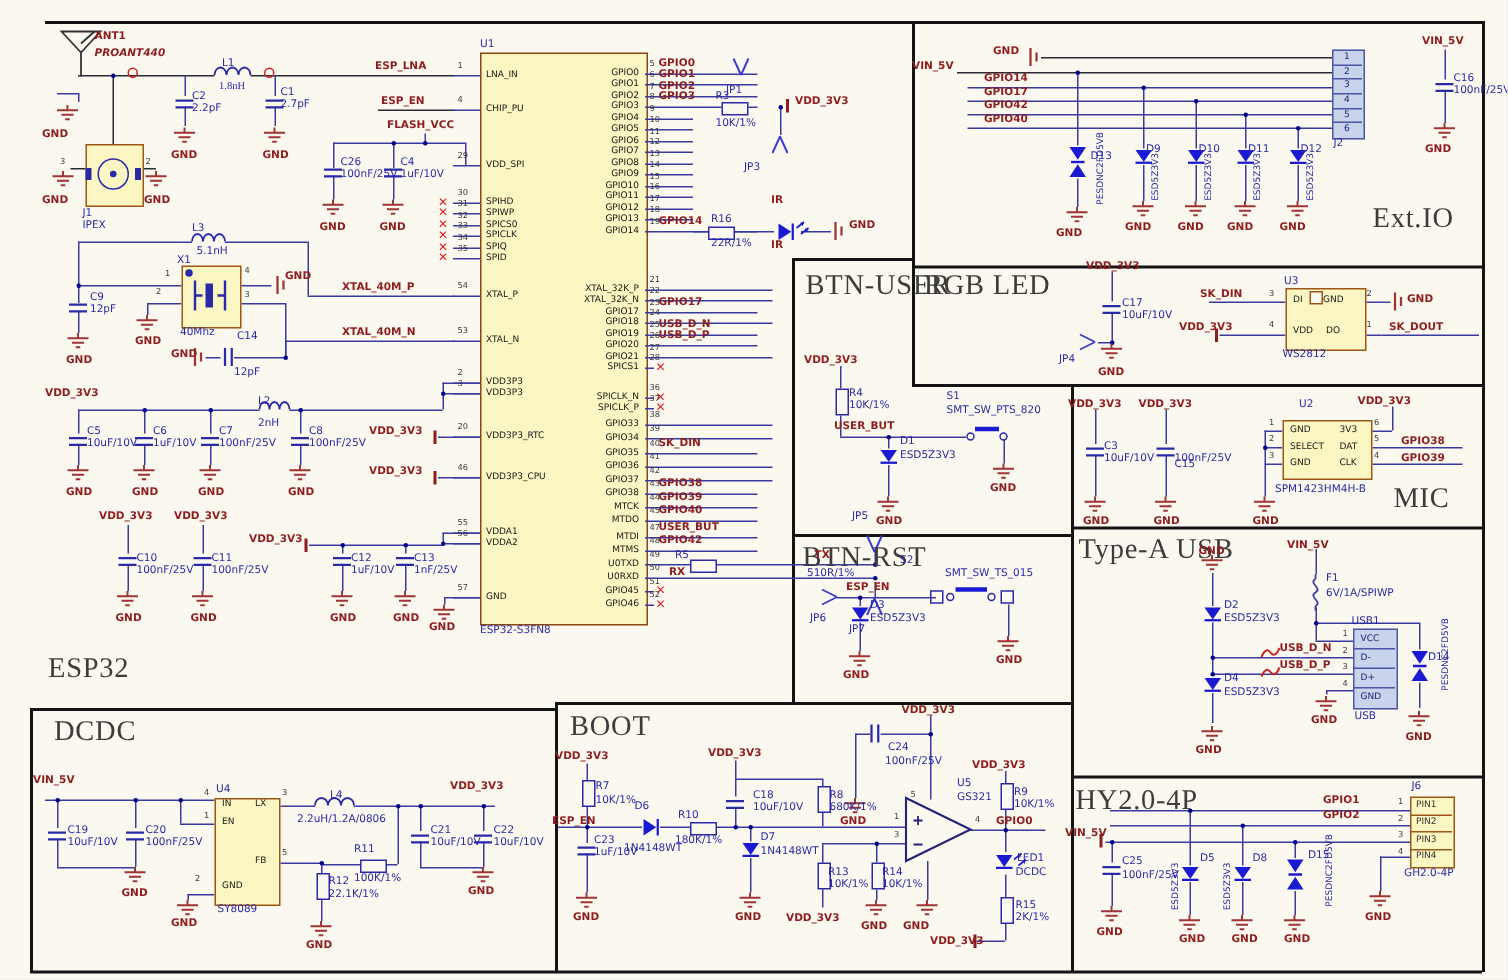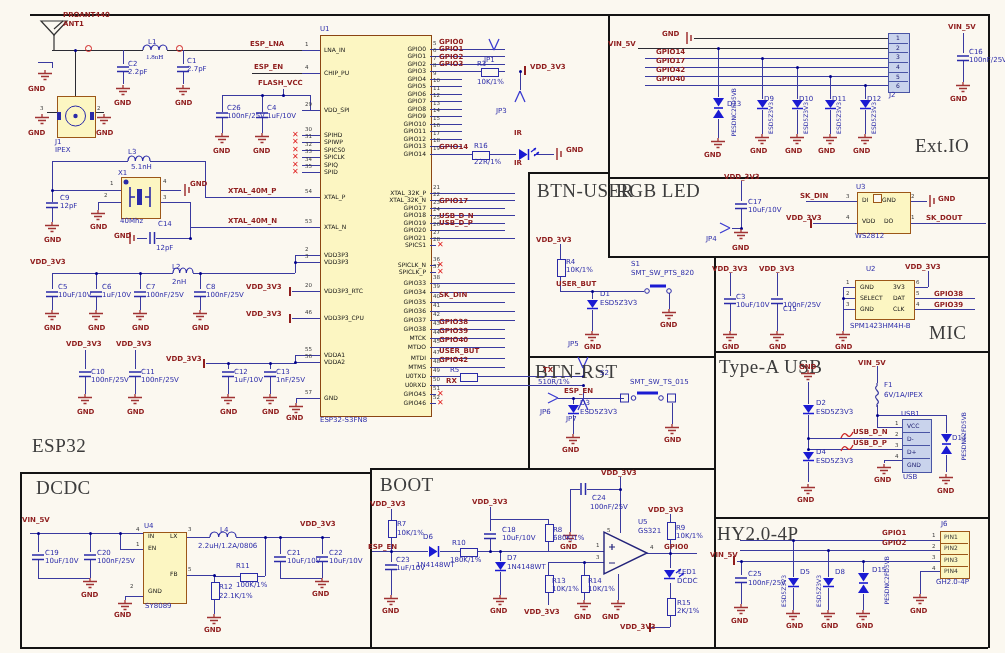--- a/index.html
+++ b/index.html
@@ -1174,21 +1174,21 @@
     <div class="lb title lb" style="left: 36px; top: 478px;">DCDC</div>
     <div class="lb title lb" style="left: 380px; top: 475px;">BOOT</div>
     <div class="lb title lb" style="left: 537px; top: 181px;">BTN-USER</div>
     <div class="lb title lb" style="left: 616px; top: 181px;">RGB LED</div>
     <div class="lb title lb" style="left: 535px; top: 362px;">BTN-RST</div>
     <div class="lb title lb" style="left: 915px; top: 136px;">Ext.IO</div>
     <div class="lb title lb" style="left: 929px; top: 323px;">MIC</div>
     <div class="lb title lb" style="left: 719px; top: 357px;">Type-A USB</div>
     <div class="lb title lb" style="left: 717px; top: 524px;">HY2.0-4P</div>
     <div class="lb net lb" style="left: 63px; top: 21px;">ANT1</div>
-    <div class="lb net lb" style="left: 63px; top: 12px;">PROANT440</div>
+    <div class="lb net lb" style="left: 63px; top: 32px; font-style: italic;">PROANT440</div>
     <div class="lb ref lb" style="left: 148px; top: 39px;">L1</div>
     <div class="lb ref lb" style="left: 146px; top: 54px; font-family: Liberation Serif, serif;">1.8nH</div>
     <div class="lb ref lb" style="left: 128px; top: 61px;">C2</div>
     <div class="lb ref lb" style="left: 128px; top: 69px;">2.2pF</div>
     <div class="lb ref lb" style="left: 187px; top: 58px;">C1</div>
     <div class="lb ref lb" style="left: 187px; top: 66px;">2.7pF</div>
     <div class="lb net lb" style="left: 250px; top: 41px;">ESP_LNA</div>
     <div class="lb net lb" style="left: 28px; top: 86px;">GND</div>
     <div class="lb net lb" style="left: 28px; top: 130px;">GND</div>
     <div class="lb net lb" style="left: 96px; top: 130px;">GND</div>
@@ -1367,21 +1367,21 @@
     <div class="lb net lb" style="left: 799px; top: 364px;">GND</div>
     <div class="lb ref lb" style="left: 816px; top: 400px;">D2</div>
     <div class="lb ref lb" style="left: 816px; top: 409px;">ESD5Z3V3</div>
     <div class="lb net lb" style="left: 853px; top: 429px;">USB_D_N</div>
     <div class="lb net lb" style="left: 853px; top: 440px;">USB_D_P</div>
     <div class="lb ref lb" style="left: 816px; top: 449px;">D4</div>
     <div class="lb ref lb" style="left: 816px; top: 458px;">ESD5Z3V3</div>
     <div class="lb net lb" style="left: 797px; top: 497px;">GND</div>
     <div class="lb net lb" style="left: 858px; top: 360px;">VIN_5V</div>
     <div class="lb ref lb" style="left: 884px; top: 382px;">F1</div>
-    <div class="lb ref lb" style="left: 884px; top: 392px;">6V/1A/IPEX</div>
+    <div class="lb ref lb" style="left: 884px; top: 392px;">6V/1A/SPIWP</div>
     <div class="lb ref lb" style="left: 901px; top: 411px;">USB1</div>
     <div class="lb pin lb" style="left: 895px; top: 421px;">1</div>
     <div class="lb pin lb" style="left: 895px; top: 432px;">2</div>
     <div class="lb pin lb" style="left: 895px; top: 443px;">3</div>
     <div class="lb pin lb" style="left: 895px; top: 454px;">4</div>
     <div class="lb ref lb" style="left: 903px; top: 474px;">USB</div>
     <div class="lb net lb" style="left: 874px; top: 477px;">GND</div>
     <div class="lb ref lb" style="left: 952px; top: 435px;">D14</div>
     <div class="lb vref lb" style="left: 961px; top: 412px;">PESDNC2FD5VB</div>
     <div class="lb net lb" style="left: 937px; top: 488px;">GND</div>

